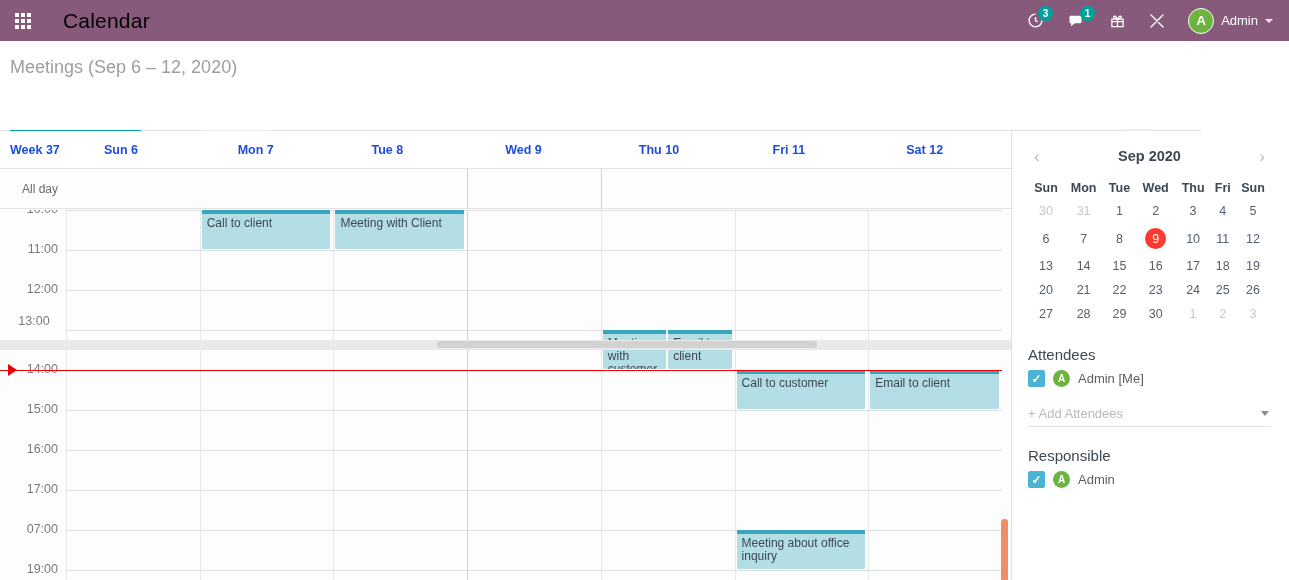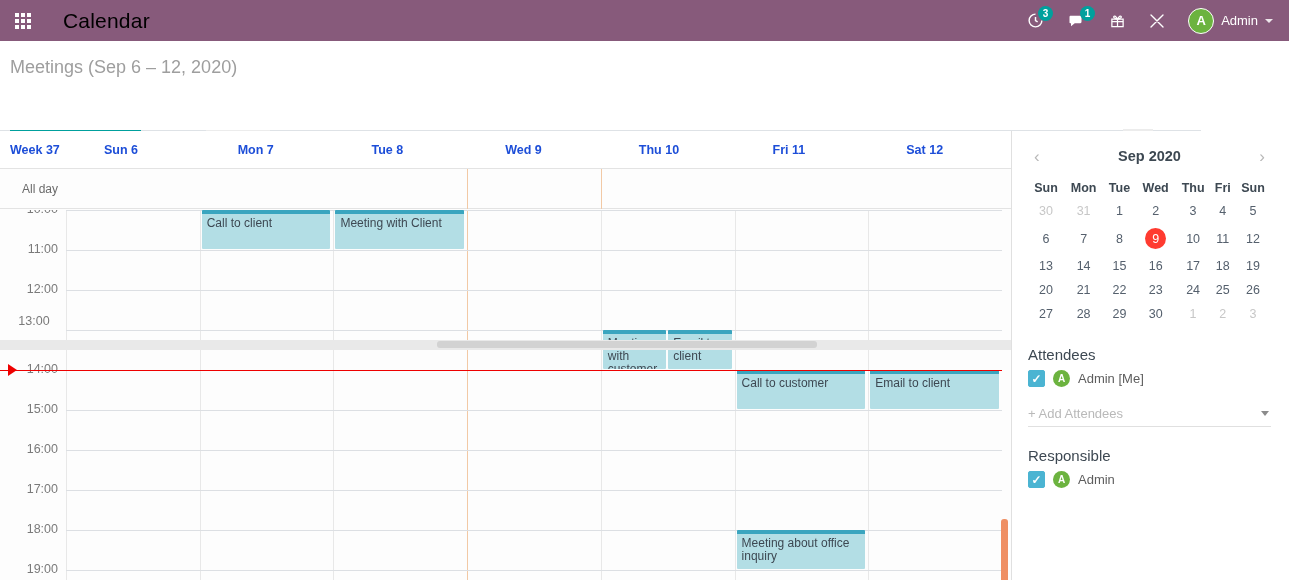--- a/index.html
+++ b/index.html
@@ -409,21 +409,21 @@
       <div class="hour-label" style="top: 104px; text-align: center;">13:00</div>
       <div class="hour-line" style="top: 160px;"></div>
       <div class="hour-label" style="top: 152px;">14:00</div>
       <div class="hour-line" style="top: 200px;"></div>
       <div class="hour-label" style="top: 192px;">15:00</div>
       <div class="hour-line" style="top: 240px;"></div>
       <div class="hour-label" style="top: 232px;">16:00</div>
       <div class="hour-line" style="top: 280px;"></div>
       <div class="hour-label" style="top: 272px;">17:00</div>
       <div class="hour-line" style="top: 320px;"></div>
-      <div class="hour-label" style="top: 312px;">18:00</div>
+      <div class="hour-label" style="top: 312px;">07:00</div>
       <div class="hour-line" style="top: 360px;"></div>
       <div class="hour-label" style="top: 352px;">19:00</div>
       <div class="event" style="left: 201.714px; width: 128.714px; top: 0px; height: 39px;">
         <div class="ev-bar"></div>
         <div class="ev-title">Call to client</div>
       </div>
       <div class="event" style="left: 335.429px; width: 128.714px; top: 0px; height: 39px;">
         <div class="ev-bar"></div>
         <div class="ev-title">Meeting with Client</div>
       </div>

